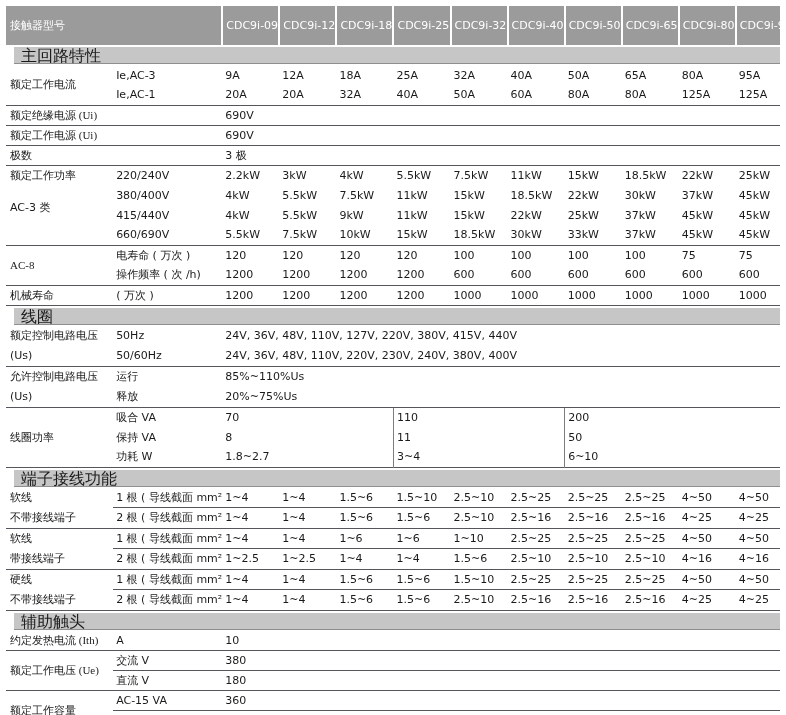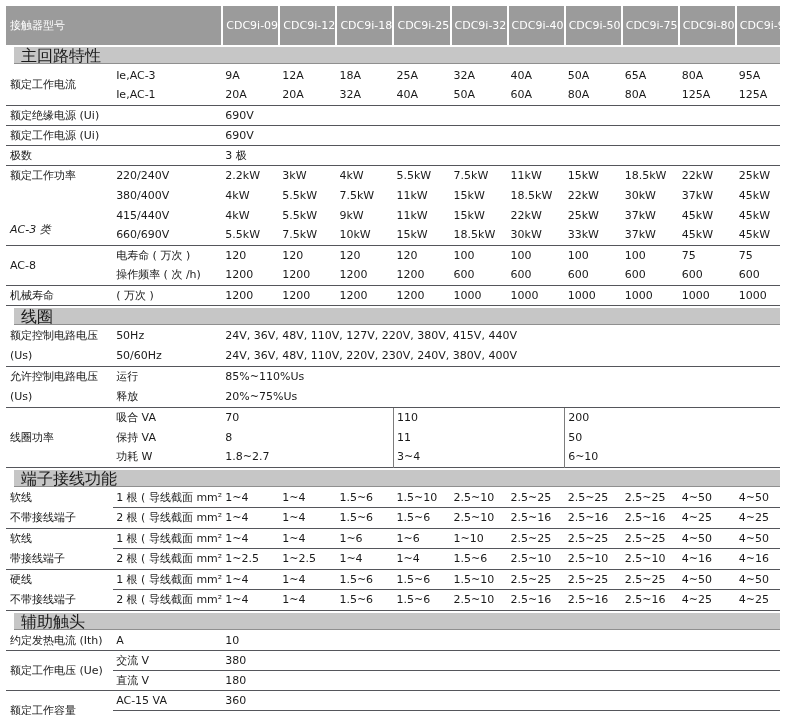--- a/index.html
+++ b/index.html
@@ -13,24 +13,24 @@
   table{border-collapse:collapse;table-layout:fixed;width:774px;margin:6px 0 0 6px;border-bottom:1px solid var(--line);}
   td{height:20px;padding:0 1px 0 3px;font-size:11px;line-height:13px;vertical-align:middle;white-space:nowrap;overflow:hidden;}
   thead td{height:39px;background:var(--header-bg);color:var(--header-text);}
   td.hl{padding-left:4px;}
   td.hm{border-left:2px solid #ffffff;}
   td.band-cell{padding:0;height:auto;}
   tr.band-row > td{border-top:1px solid var(--line);}
   tr.band-row.nb > td{border-top:none;}
   .band{margin:2px 0 1px 8px;background:var(--band-bg);height:17px;line-height:17px;padding-left:7px;font-size:16px;border-bottom:1px solid var(--band-edge);}
   td.lbl{padding-left:4px;}
-  td.mid{vertical-align:middle;}
+  td.mid{vertical-align:middle;font-family:Liberation Serif, serif;}
   td.top{vertical-align:top;}
   .lline{height:20px;line-height:20px;}
-  .lline.l2{margin-top:34px;font-style:italic;}
+  .lline.l2{margin-top:12px;}
   tr.gtop > td{border-top:1px solid var(--line);}
   td.ptop{border-top:1px solid var(--line);}
   td.vdiv{border-left:1px solid var(--vdiv);}
 </style>
 </head>
 <body>
 
 <div class="page">
   <table>
     <colgroup>
@@ -51,21 +51,21 @@
       <tr>
         <td class="hl" colspan="2">接触器型号</td>
 
       <td class="hm">CDC9i-09</td>
           <td class="hm">CDC9i-12</td>
           <td class="hm">CDC9i-18</td>
           <td class="hm">CDC9i-25</td>
           <td class="hm">CDC9i-32</td>
           <td class="hm">CDC9i-40</td>
           <td class="hm">CDC9i-50</td>
-          <td class="hm">CDC9i-75</td>
+          <td class="hm">CDC9i-65</td>
           <td class="hm">CDC9i-80</td>
           <td class="hm">CDC9i-95</td>
         </tr>
     </thead>
     <tbody>
         <tr class="band-row nb">
           <td class="band-cell" colspan="12">
             <div class="band">主回路特性</div>
           </td>
         </tr>

